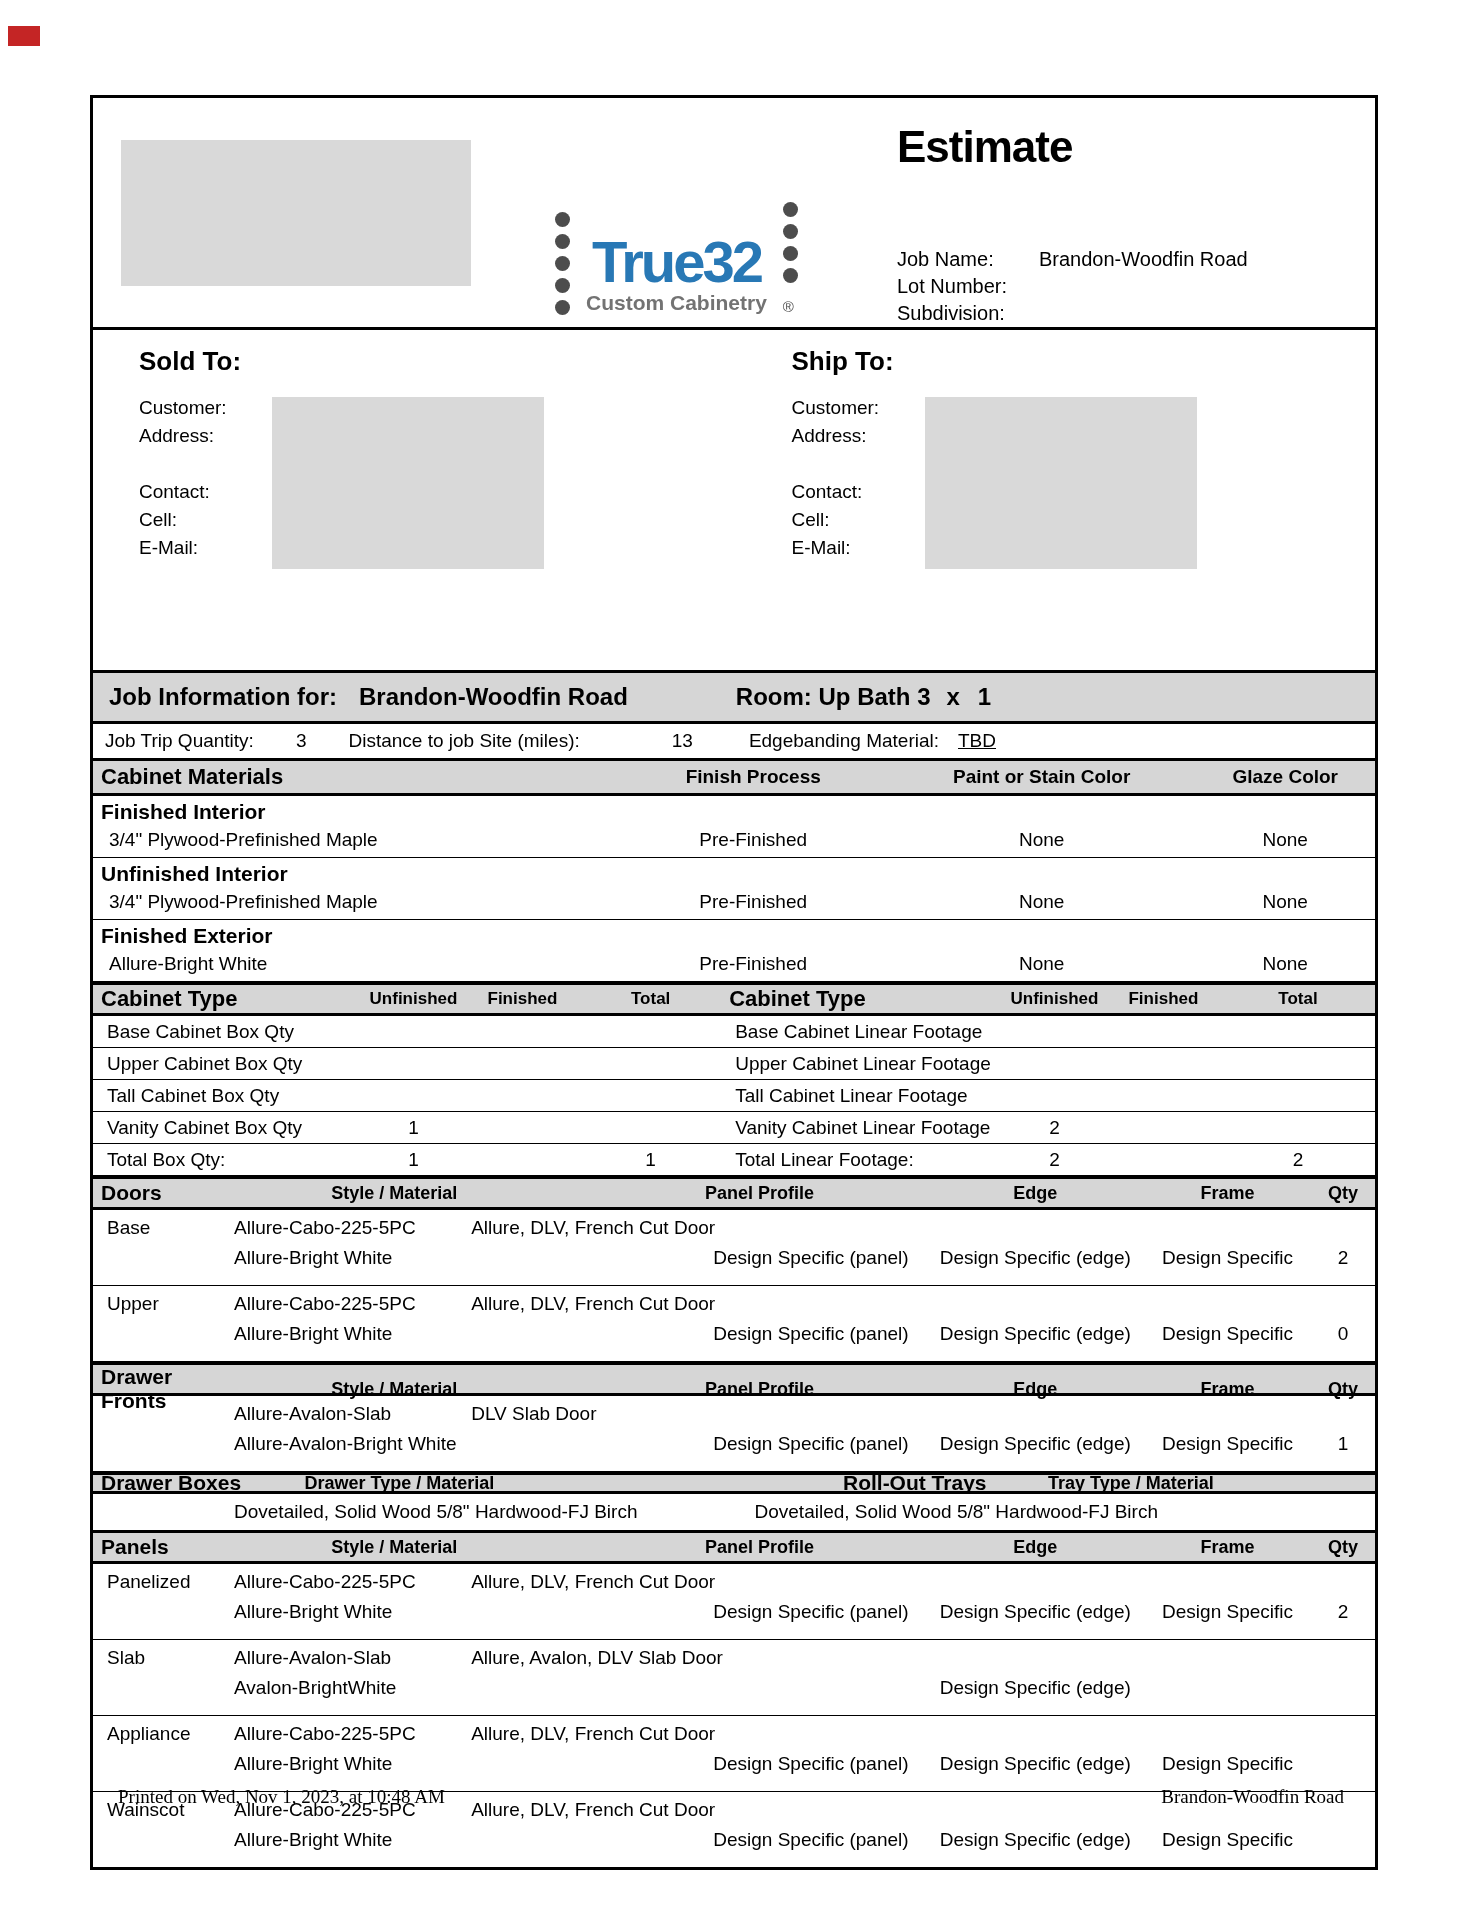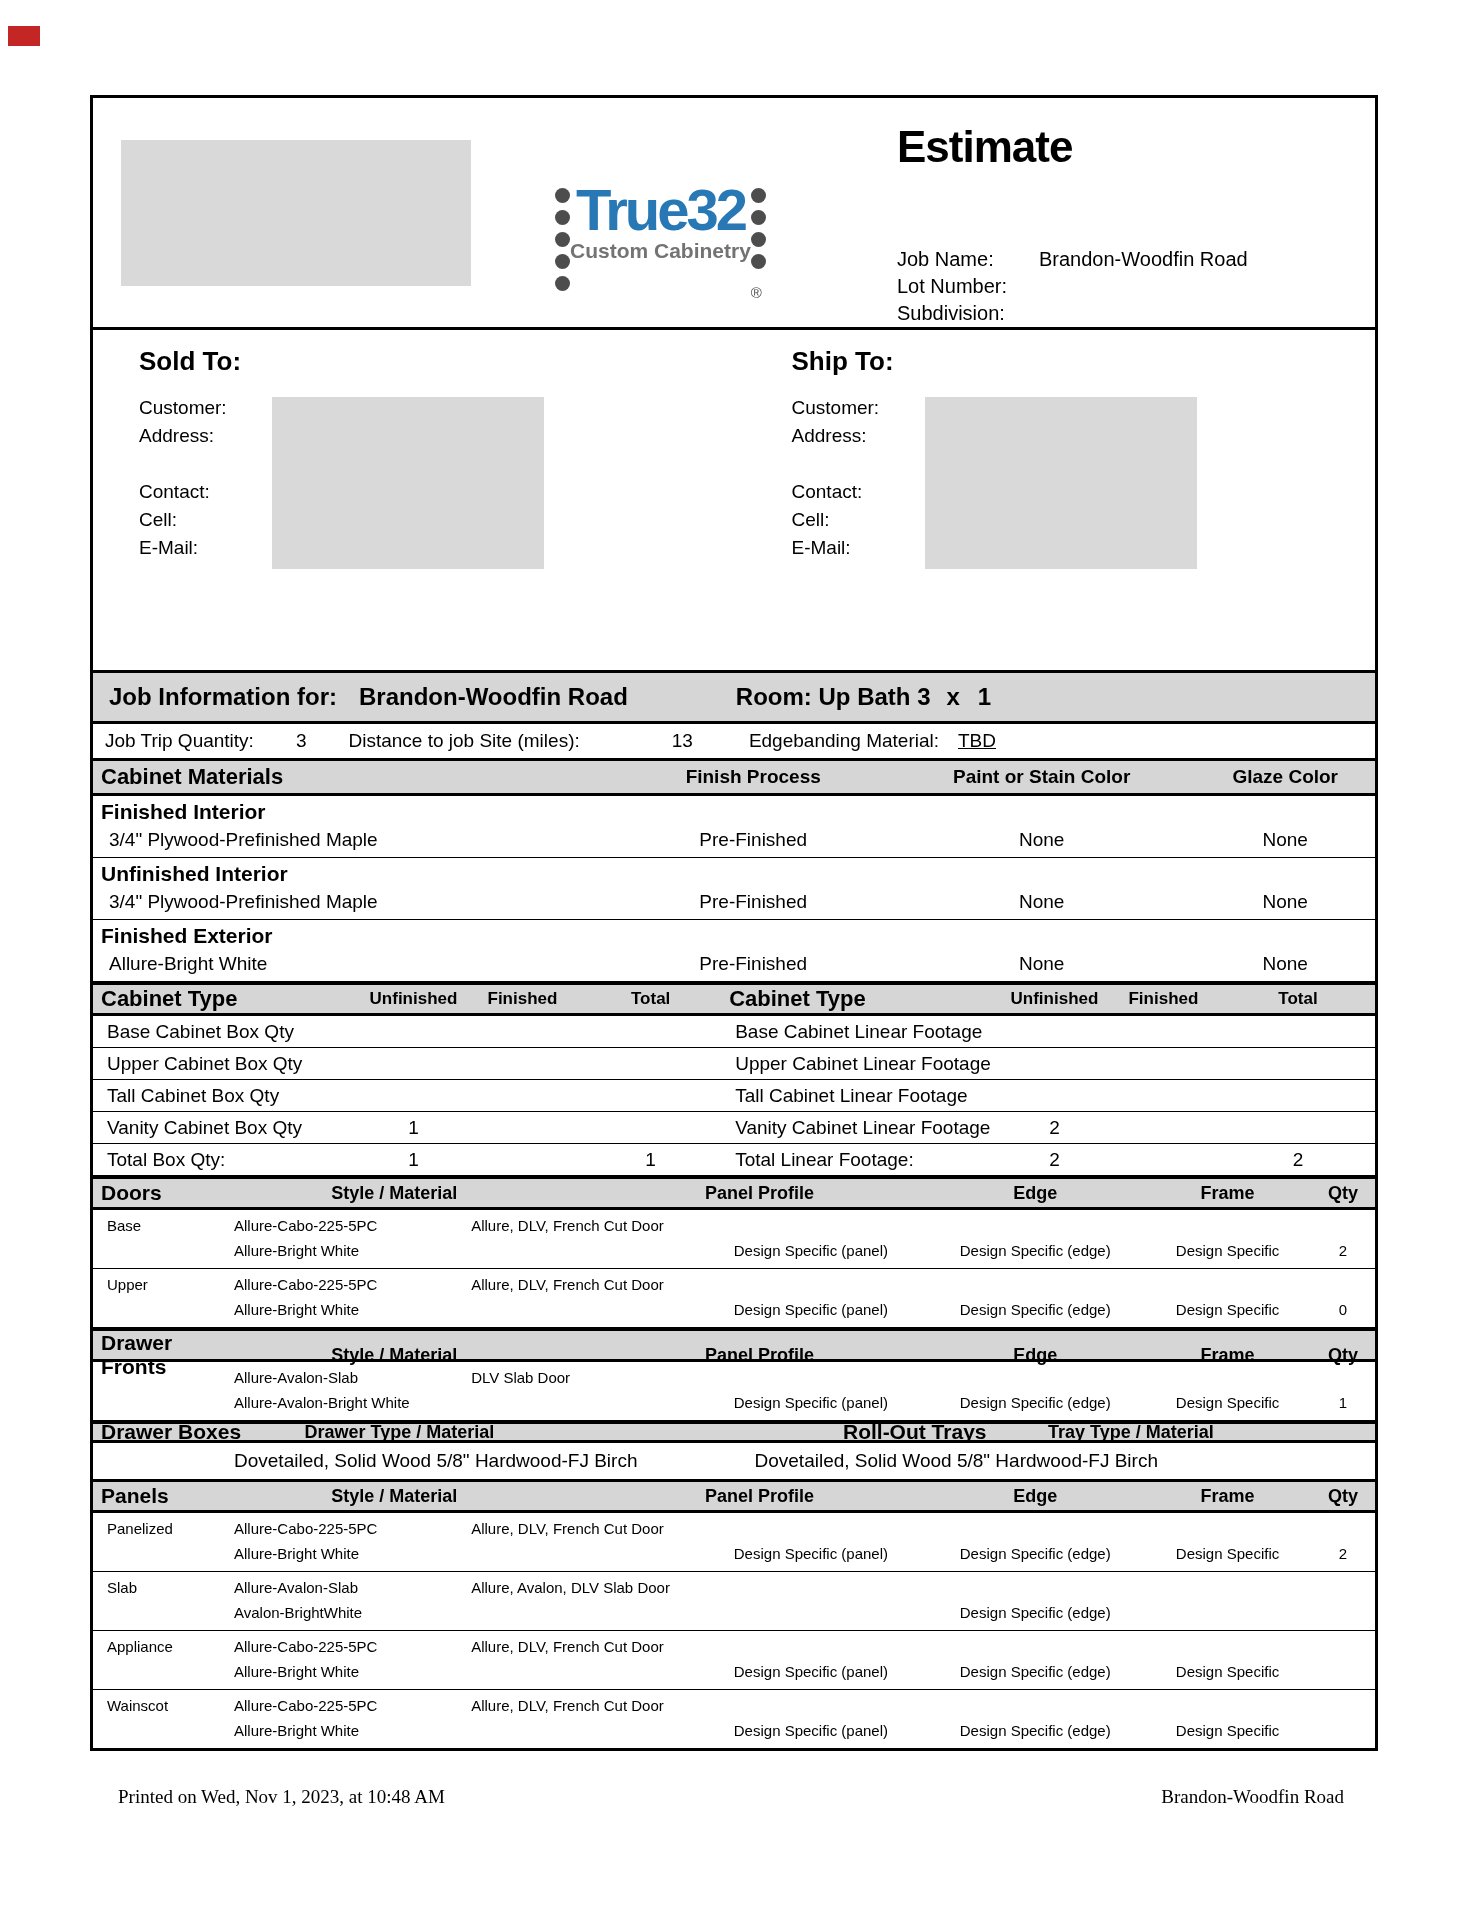--- a/index.html
+++ b/index.html
@@ -11,21 +11,21 @@
   .marker { position:absolute; left:8px; top:26px; width:32px; height:20px; background:#c42525; }
 
   .page {
     position:absolute; left:90px; top:95px; width:1288px;
     border:3px solid #000; background:#fff;
   }
 
   
   .hdr { position:relative; height:232px; border-bottom:3px solid #000; }
   .hdr-placeholder { position:absolute; left:28px; top:42px; width:350px; height:146px; background:#d9d9d9; }
-  .logo { position:absolute; left:462px; top:84px; display:flex; align-items:flex-start; gap:0; }
+  .logo { position:absolute; left:462px; top:98px; display:flex; align-items:flex-end; gap:16px; }
   .dots { display:flex; flex-direction:column; gap:7px; padding-top:6px; }
   .dot { width:15px; height:15px; border-radius:50%; background:#4d4d4d; }
   .logo-mid { display:flex; flex-direction:column; align-items:center; }
   .logo-text { font-size:58px; font-weight:bold; color:#2878b5; letter-spacing:-3px; line-height:0.95; }
   .logo-tag { font-size:21px; font-weight:bold; color:#737373; letter-spacing:0; margin-top:2px; }
   .rmark { font-size:15px; color:#4d4d4d; margin-top:8px; }
   .hdr-title { position:absolute; left:804px; top:24px; font-size:44px; font-weight:bold; letter-spacing:-1px; }
   .hdr-job { position:absolute; left:804px; top:148px; font-size:20px; line-height:1.35; }
   .hdr-job-row { display:flex; }
   .hdr-job-label { width:142px; }
@@ -78,21 +78,21 @@
   .ct-header .s { font-size:17px; text-align:center; }
   .ct-row { display:grid; grid-template-columns:21% 8% 9% 11% 22% 8% 9% 12%; height:32px; font-size:19px; align-items:center; border-bottom:1px solid #000; }
   .ct-row:last-of-type { border-bottom:none; }
   .ct-row .lbl { padding-left:14px; }
   .ct-row .val { text-align:center; }
 
   
   .d-header { height:34px; display:grid; grid-template-columns:8% 31% 26% 17% 13% 5%; align-items:center; }
   .d-header .t { font-size:21px; padding-left:8px; }
   .d-header .s { font-size:18px; text-align:center; }
-  .d-row { border-bottom:1px solid #000; padding:7px 0 9px 0; font-size:15px; }
+  .d-row { border-bottom:1px solid #000; padding:7px 0 16px 0; font-size:19px; }
   .d-row:last-of-type { border-bottom:none; }
   .d-line1 { display:grid; grid-template-columns:11% 18.5% auto; }
   .d-line1 .typ { padding-left:14px; }
   .d-line2 { display:grid; grid-template-columns:11% 36% 18% 17% 13% 5%; margin-top:8px; }
   .d-line2 .ctr { text-align:center; }
 
   
   .db-header { height:22px; position:relative; }
   .db-header .t { font-size:21px; padding-left:8px; }
   .db-header .s { position:absolute; font-size:18px; }

